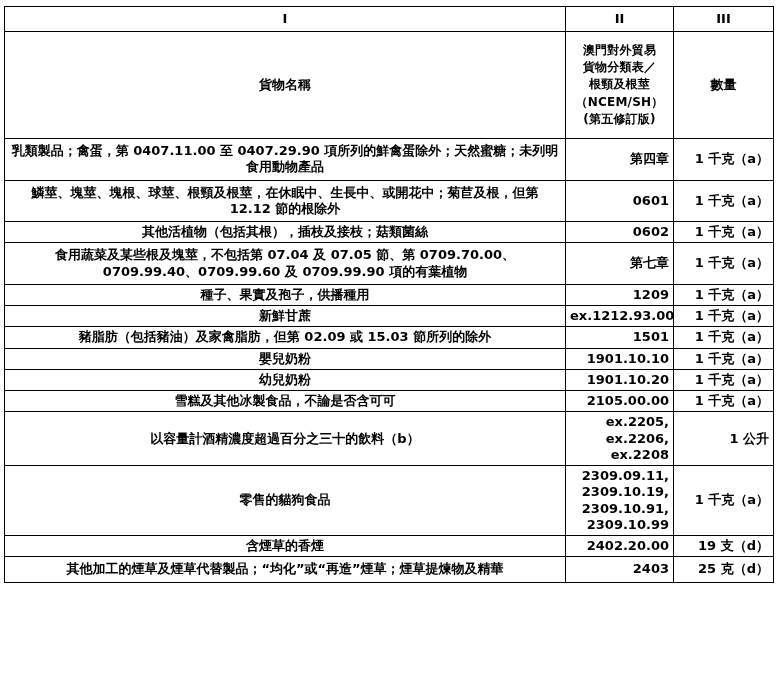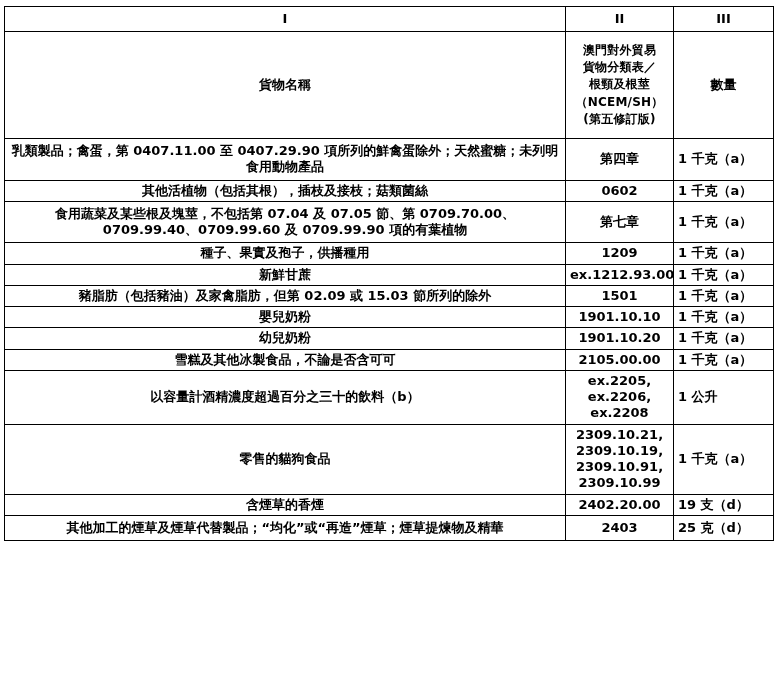--- a/index.html
+++ b/index.html
@@ -59,26 +59,26 @@
     font-size: 12px;
     letter-spacing: 0.2px;
   }
   .desc {
     text-align: center;
     font-size: 13px;
     line-height: 1.35;
     padding: 3px 5px;
   }
   .code {
-    text-align: center;
+    text-align: right;
     font-size: 12.5px;
     line-height: 1.5;
   }
   .qty {
-    text-align: left;
+    text-align: right;
     font-size: 13px;
     white-space: nowrap;
   }
   .code .ln { display: block; }
   .row-tall .desc { padding-top: 4px; padding-bottom: 4px; }
 </style>
 </head>
 <body>
 
 <div class="page">
@@ -107,20 +107,27 @@
       </tr>
     </thead>
     <tbody>
       <tr class="row-tall">
         <td class="desc">乳類製品；禽蛋，第 0407.11.00 至 0407.29.90 項所列的鮮禽蛋除外；天然蜜糖；未列明食用動物產品</td>
         <td class="code">
           <span class="ln">第四章</span>
         </td>
         <td class="qty">1 千克（a）</td>
       </tr>
+      <tr class="row-tall">
+        <td class="desc">鱗莖、塊莖、塊根、球莖、根頸及根莖，在休眠中、生長中、或開花中；菊苣及根，但第 12.12 節的根除外</td>
+        <td class="code">
+          <span class="ln">0601</span>
+        </td>
+        <td class="qty">1 千克（a）</td>
+      </tr>
       <tr>
         <td class="desc">其他活植物（包括其根），插枝及接枝；菇類菌絲</td>
         <td class="code">
           <span class="ln">0602</span>
         </td>
         <td class="qty">1 千克（a）</td>
       </tr>
       <tr class="row-tall">
         <td class="desc">食用蔬菜及某些根及塊莖，不包括第 07.04 及 07.05 節、第 0709.70.00、0709.99.40、0709.99.60 及 0709.99.90 項的有葉植物</td>
         <td class="code">
@@ -175,21 +182,21 @@
         <td class="code">
           <span class="ln">ex.2205,</span>
           <span class="ln">ex.2206,</span>
           <span class="ln">ex.2208</span>
         </td>
         <td class="qty">1 公升</td>
       </tr>
       <tr>
         <td class="desc">零售的貓狗食品</td>
         <td class="code">
-          <span class="ln">2309.10.21,</span>
+          <span class="ln">2309.09.11,</span>
           <span class="ln">2309.10.19,</span>
           <span class="ln">2309.10.91,</span>
           <span class="ln">2309.10.99</span>
         </td>
         <td class="qty">1 千克（a）</td>
       </tr>
       <tr>
         <td class="desc">含煙草的香煙</td>
         <td class="code">
           <span class="ln">2402.20.00</span>

